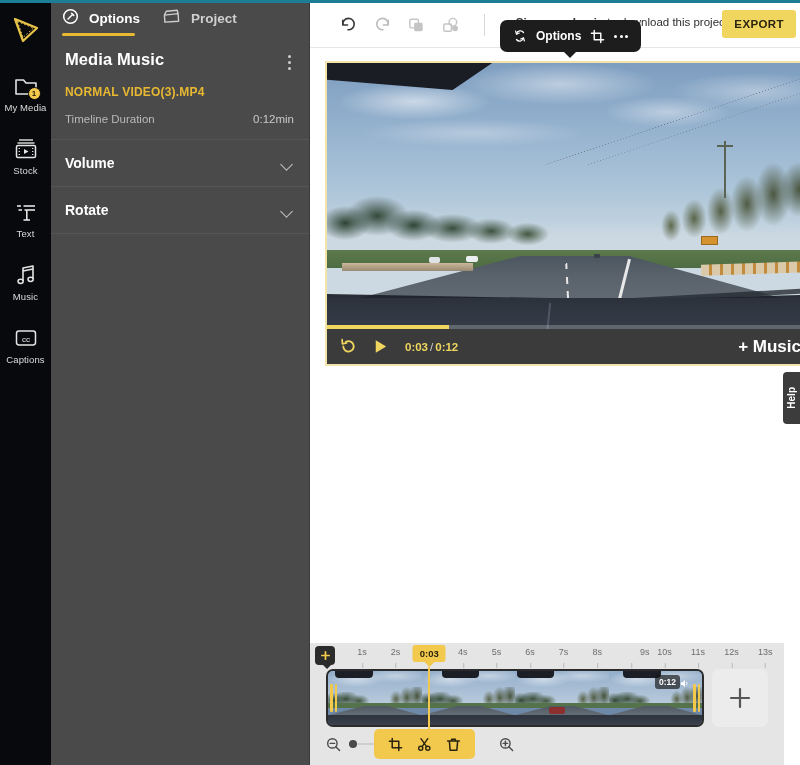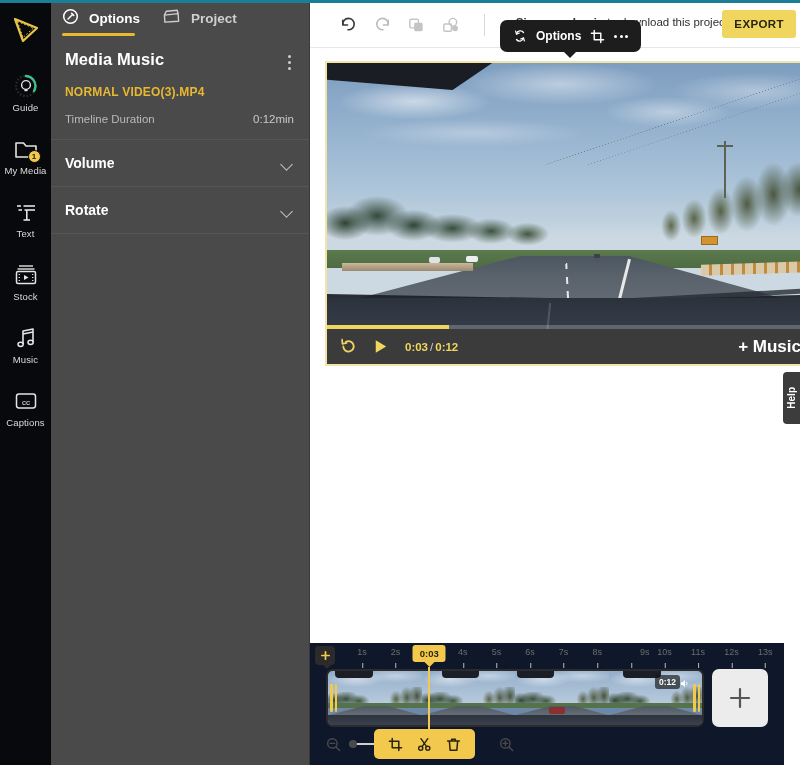--- a/index.html
+++ b/index.html
@@ -309,21 +309,21 @@
     cursor: pointer;
   }
   .help-tab span {
     font-size: 10px; color: #ffffff; font-weight: bold;
     writing-mode: vertical-rl; transform: rotate(180deg);
   }
 
   
   .timeline {
     position: absolute; left: 0; right: 16px; bottom: 0; height: 122px;
-    background: #0f172a;
+    background: #e5e5e5;
   }
   .ruler { position: relative; height: 26px; }
   .add-track {
     position: absolute; left: 5px; top: 3px;
     width: 20px; height: 19px; background: #2b2b2b; border-radius: 4px;
     display: flex; align-items: center; justify-content: center; cursor: pointer;
   }
   .add-track::after {
     content: ''; position: absolute; bottom: -4px; left: 7px;
     border-left: 5px solid transparent; border-right: 5px solid transparent;
@@ -445,72 +445,61 @@
 
   <div class="rail">
 
     <div class="rail-logo">
       <svg width="34" height="34" viewBox="0 0 34 34">
         <path d="M6 6 L28 15 L14 28 Z" fill="none" stroke="#e8c44a" stroke-width="2.2" stroke-linejoin="round"></path>
         <path d="M8.5 8.5 L24.5 15 L14 24.5 Z" fill="none" stroke="#e8c44a" stroke-width="1" stroke-dasharray="1.6 2"></path>
       </svg>
     </div>
 
-    <div class="rail-item">
-      <span class="rail-ico">
-        <svg width="26" height="26" viewBox="0 0 26 26">
-          <circle cx="13" cy="13" r="10" fill="none" stroke="#2f2f2f" stroke-width="2.2" stroke-dasharray="1.4 2"></circle>
-          <path d="M13 3 A10 10 0 0 1 21 18" fill="none" stroke="#3fc08a" stroke-width="2.4" stroke-linecap="round"></path>
-          <circle cx="13" cy="12" r="4.4" fill="none" stroke="#e4e4e4" stroke-width="1.4"></circle>
-          <rect x="11.4" y="16.2" width="3.2" height="2" fill="#e4e4e4"></rect>
-        </svg>
-      </span>
-      <span class="rail-label">Guide</span>
-    </div>
 
     <div class="rail-item">
       <span class="rail-ico">
         <svg width="26" height="24" viewBox="0 0 26 24">
           <path d="M3 6 L3 20 L23 20 L23 9 L13 9 L10.5 6 Z" fill="none" stroke="#e4e4e4" stroke-width="1.6" stroke-linejoin="round"></path>
         </svg>
         <span class="badge">1</span>
       </span>
       <span class="rail-label">My Media</span>
-    </div>
-
-    <div class="rail-item">
-      <span class="rail-ico">
-        <svg width="26" height="24" viewBox="0 0 26 24">
-          <line x1="4" y1="6" x2="8" y2="6" stroke="#e4e4e4" stroke-width="1.6"></line>
-          <line x1="10.5" y1="6" x2="22" y2="6" stroke="#e4e4e4" stroke-width="1.6"></line>
-          <line x1="5.5" y1="10" x2="9" y2="10" stroke="#e4e4e4" stroke-width="1.6"></line>
-          <line x1="11.5" y1="10" x2="22" y2="10" stroke="#e4e4e4" stroke-width="1.6"></line>
-          <line x1="13.8" y1="10" x2="13.8" y2="20" stroke="#e4e4e4" stroke-width="1.6"></line>
-          <line x1="10.5" y1="20" x2="17" y2="20" stroke="#e4e4e4" stroke-width="1.6"></line>
-        </svg>
-      </span>
-      <span class="rail-label">Text</span>
     </div>
 
     <div class="rail-item">
       <span class="rail-ico">
         <svg width="26" height="24" viewBox="0 0 26 24">
           <line x1="6" y1="3" x2="20" y2="3" stroke="#e4e4e4" stroke-width="1.4"></line>
           <line x1="4.5" y1="6" x2="21.5" y2="6" stroke="#e4e4e4" stroke-width="1.4"></line>
           <rect x="3.5" y="8.5" width="19" height="12" rx="1.5" fill="none" stroke="#e4e4e4" stroke-width="1.5"></rect>
           <path d="M11 12 L15.5 14.5 L11 17 Z" fill="#e4e4e4"></path>
           <line x1="6.3" y1="11" x2="6.3" y2="12" stroke="#e4e4e4" stroke-width="1.3"></line>
           <line x1="6.3" y1="14" x2="6.3" y2="15" stroke="#e4e4e4" stroke-width="1.3"></line>
           <line x1="6.3" y1="17" x2="6.3" y2="18" stroke="#e4e4e4" stroke-width="1.3"></line>
           <line x1="19.7" y1="11" x2="19.7" y2="12" stroke="#e4e4e4" stroke-width="1.3"></line>
           <line x1="19.7" y1="14" x2="19.7" y2="15" stroke="#e4e4e4" stroke-width="1.3"></line>
           <line x1="19.7" y1="17" x2="19.7" y2="18" stroke="#e4e4e4" stroke-width="1.3"></line>
         </svg>
       </span>
       <span class="rail-label">Stock</span>
+    </div>
+
+    <div class="rail-item">
+      <span class="rail-ico">
+        <svg width="26" height="24" viewBox="0 0 26 24">
+          <line x1="4" y1="6" x2="8" y2="6" stroke="#e4e4e4" stroke-width="1.6"></line>
+          <line x1="10.5" y1="6" x2="22" y2="6" stroke="#e4e4e4" stroke-width="1.6"></line>
+          <line x1="5.5" y1="10" x2="9" y2="10" stroke="#e4e4e4" stroke-width="1.6"></line>
+          <line x1="11.5" y1="10" x2="22" y2="10" stroke="#e4e4e4" stroke-width="1.6"></line>
+          <line x1="13.8" y1="10" x2="13.8" y2="20" stroke="#e4e4e4" stroke-width="1.6"></line>
+          <line x1="10.5" y1="20" x2="17" y2="20" stroke="#e4e4e4" stroke-width="1.6"></line>
+        </svg>
+      </span>
+      <span class="rail-label">Text</span>
     </div>
 
 
     <div class="rail-item">
       <span class="rail-ico">
         <svg width="26" height="24" viewBox="0 0 26 24">
           <path d="M10 18 L10 5 L20 3 L20 16" fill="none" stroke="#e4e4e4" stroke-width="1.6" stroke-linejoin="round"></path>
           <line x1="10" y1="8" x2="20" y2="6" stroke="#e4e4e4" stroke-width="1.6"></line>
           <ellipse cx="7.6" cy="18.3" rx="2.6" ry="2.1" fill="none" stroke="#e4e4e4" stroke-width="1.5"></ellipse>
           <ellipse cx="17.6" cy="16.3" rx="2.6" ry="2.1" fill="none" stroke="#e4e4e4" stroke-width="1.5"></ellipse>

